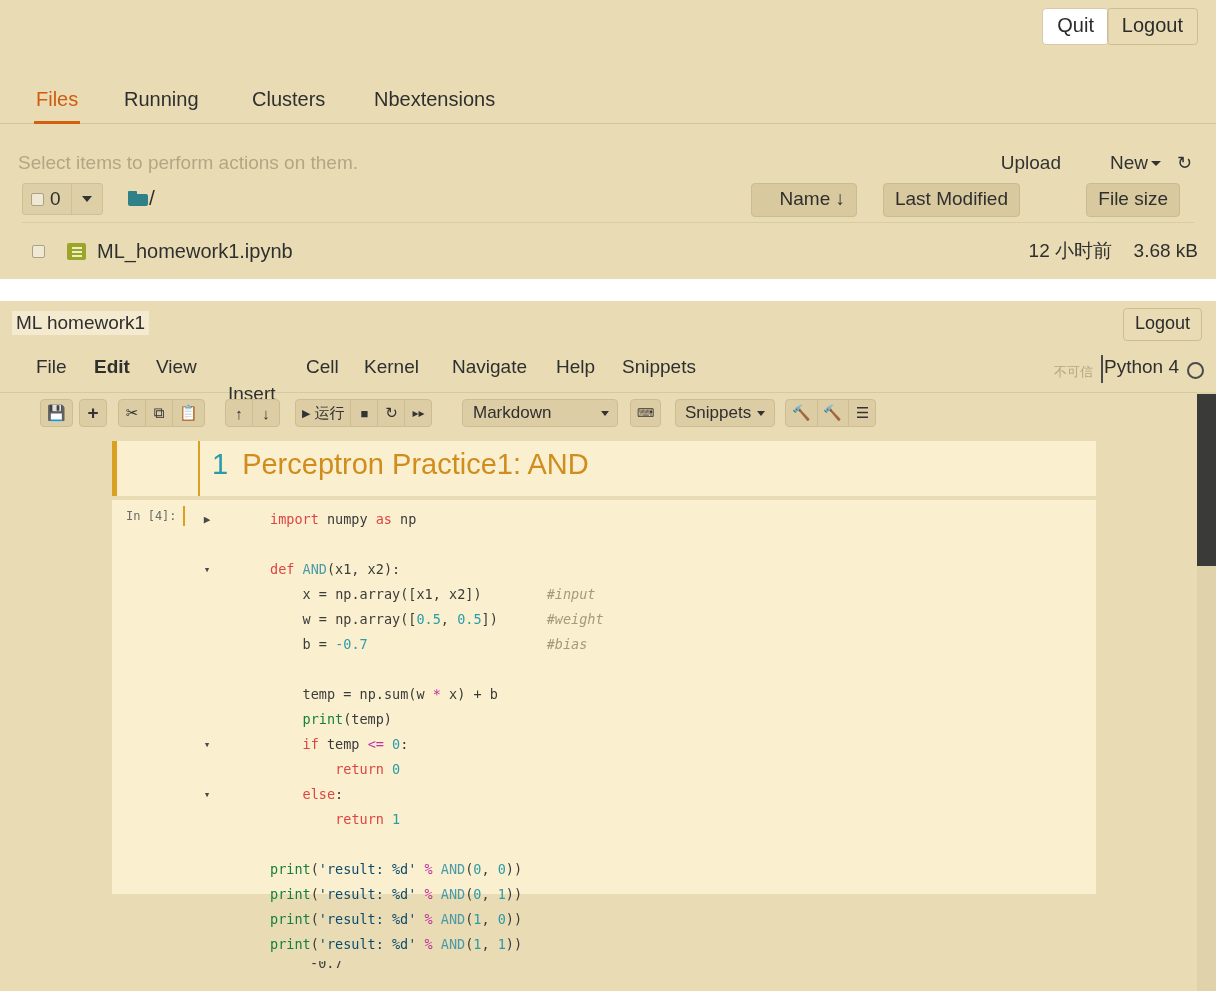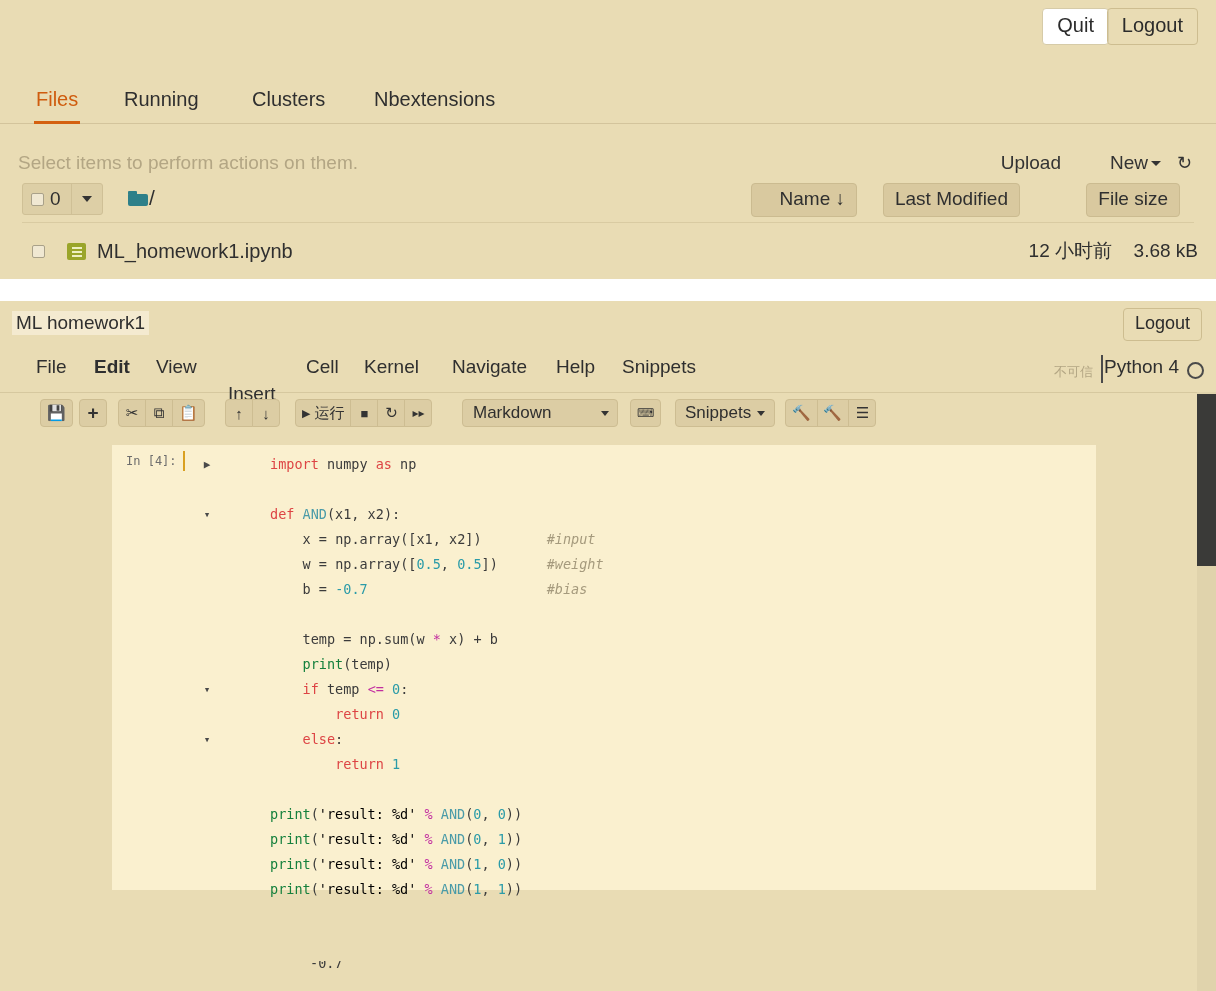--- a/index.html
+++ b/index.html
@@ -290,21 +290,21 @@
   }
   #md-heading {
     position: absolute; left: 95px; top: 7px;
     font-size: 29px; color: #d08d1e; font-weight: 400;
   }
   #md-heading .num { margin-right: 14px; }
 
   
   #code-cell {
     position: relative; width: 984px; margin-top: 4px;
-    background: #faf0cf; height: 445px;
+    background: #faf0cf; height: 394px;
   }
   #code-prompt {
     position: absolute; left: 14px; top: 9px;
     font-family: "DejaVu Sans Mono", monospace;
     font-size: 12px; color: #6d6d6d;
   }
   #code-prompt-caret {
     position: absolute; left: 71px; top: 6px;
     width: 2px; height: 20px; background: #d9a021;
   }
@@ -315,21 +315,21 @@
     white-space: pre;
   }
   .gutter-mark {
     position: absolute; left: 0; width: 14px; text-align: center;
     font-size: 11px; color: #4a4a4a;
   }
   .codeline { position: relative; padding-left: 70px; }
   .kw  { color: #d44; }
   .fn  { color: #4a9ba8; }
   .num { color: #2a9ba8; }
-  .str { color: #000000; text-align: right; }
+  .str { color: #0c4a6e; text-align: right; }
   .cmt { color: #a59a7d; font-style: italic; }
   .bi  { color: #15803d; }
   .op  { color: #c22ea0; }
   .pl  { color: #3b3b3b; }
 
   
   #cell-output-partial {
     position: absolute; left: 112px; top: 660px;
     width: 984px; height: 30px; overflow: hidden;
   }
@@ -483,20 +483,26 @@
 
     <div class="tb-group" id="tbg-tools">
       <div class="tb-btn">🔨</div>
       <div class="tb-btn">🔨</div>
       <div class="tb-btn">☰</div>
     </div>
   </div>
 
   <div id="nb-canvas">
 
+    <div id="md-cell">
+      <div id="md-cell-prompt"></div>
+      <div id="md-heading">
+        <span class="num">1</span><span>Perceptron Practice1: AND</span>
+      </div>
+    </div>
 
     <div id="code-cell">
       <div id="code-prompt">In [4]:</div>
       <div id="code-prompt-caret"></div>
       <div id="code-body"><div class="codeline"><span class="gutter-mark">▶</span><span class="kw">import</span><span class="pl"> </span><span class="pl">numpy</span><span class="pl"> </span><span class="kw">as</span><span class="pl"> </span><span class="pl">np</span></div><div class="codeline"><span class="gutter-mark"></span>&nbsp;</div><div class="codeline"><span class="gutter-mark">▾</span><span class="kw">def</span><span class="pl"> </span><span class="fn">AND</span><span class="pl">(</span><span class="pl">x1</span><span class="pl">,</span><span class="pl"> </span><span class="pl">x2</span><span class="pl">)</span><span class="pl">:</span></div><div class="codeline"><span class="gutter-mark"></span><span class="pl"> </span><span class="pl"> </span><span class="pl"> </span><span class="pl"> </span><span class="pl">x</span><span class="pl"> </span><span class="pl">=</span><span class="pl"> </span><span class="pl">np</span><span class="pl">.</span><span class="pl">array</span><span class="pl">(</span><span class="pl">[</span><span class="pl">x1</span><span class="pl">,</span><span class="pl"> </span><span class="pl">x2</span><span class="pl">]</span><span class="pl">)</span><span class="pl"> </span><span class="pl"> </span><span class="pl"> </span><span class="pl"> </span><span class="pl"> </span><span class="pl"> </span><span class="pl"> </span><span class="pl"> </span><span class="cmt">#input</span></div><div class="codeline"><span class="gutter-mark"></span><span class="pl"> </span><span class="pl"> </span><span class="pl"> </span><span class="pl"> </span><span class="pl">w</span><span class="pl"> </span><span class="pl">=</span><span class="pl"> </span><span class="pl">np</span><span class="pl">.</span><span class="pl">array</span><span class="pl">(</span><span class="pl">[</span><span class="num">0.5</span><span class="pl">,</span><span class="pl"> </span><span class="num">0.5</span><span class="pl">]</span><span class="pl">)</span><span class="pl"> </span><span class="pl"> </span><span class="pl"> </span><span class="pl"> </span><span class="pl"> </span><span class="pl"> </span><span class="cmt">#weight</span></div><div class="codeline"><span class="gutter-mark"></span><span class="pl"> </span><span class="pl"> </span><span class="pl"> </span><span class="pl"> </span><span class="pl">b</span><span class="pl"> </span><span class="pl">=</span><span class="pl"> </span><span class="num">-0.7</span><span class="pl"> </span><span class="pl"> </span><span class="pl"> </span><span class="pl"> </span><span class="pl"> </span><span class="pl"> </span><span class="pl"> </span><span class="pl"> </span><span class="pl"> </span><span class="pl"> </span><span class="pl"> </span><span class="pl"> </span><span class="pl"> </span><span class="pl"> </span><span class="pl"> </span><span class="pl"> </span><span class="pl"> </span><span class="pl"> </span><span class="pl"> </span><span class="pl"> </span><span class="pl"> </span><span class="pl"> </span><span class="cmt">#bias</span></div><div class="codeline"><span class="gutter-mark"></span>&nbsp;</div><div class="codeline"><span class="gutter-mark"></span><span class="pl"> </span><span class="pl"> </span><span class="pl"> </span><span class="pl"> </span><span class="pl">temp</span><span class="pl"> </span><span class="pl">=</span><span class="pl"> </span><span class="pl">np</span><span class="pl">.</span><span class="pl">sum</span><span class="pl">(</span><span class="pl">w</span><span class="pl"> </span><span class="op">*</span><span class="pl"> </span><span class="pl">x</span><span class="pl">)</span><span class="pl"> </span><span class="pl">+</span><span class="pl"> </span><span class="pl">b</span></div><div class="codeline"><span class="gutter-mark"></span><span class="pl"> </span><span class="pl"> </span><span class="pl"> </span><span class="pl"> </span><span class="bi">print</span><span class="pl">(</span><span class="pl">temp</span><span class="pl">)</span></div><div class="codeline"><span class="gutter-mark">▾</span><span class="pl"> </span><span class="pl"> </span><span class="pl"> </span><span class="pl"> </span><span class="kw">if</span><span class="pl"> </span><span class="pl">temp</span><span class="pl"> </span><span class="op">&lt;=</span><span class="pl"> </span><span class="num">0</span><span class="pl">:</span></div><div class="codeline"><span class="gutter-mark"></span><span class="pl"> </span><span class="pl"> </span><span class="pl"> </span><span class="pl"> </span><span class="pl"> </span><span class="pl"> </span><span class="pl"> </span><span class="pl"> </span><span class="kw">return</span><span class="pl"> </span><span class="num">0</span></div><div class="codeline"><span class="gutter-mark">▾</span><span class="pl"> </span><span class="pl"> </span><span class="pl"> </span><span class="pl"> </span><span class="kw">else</span><span class="pl">:</span></div><div class="codeline"><span class="gutter-mark"></span><span class="pl"> </span><span class="pl"> </span><span class="pl"> </span><span class="pl"> </span><span class="pl"> </span><span class="pl"> </span><span class="pl"> </span><span class="pl"> </span><span class="kw">return</span><span class="pl"> </span><span class="num">1</span></div><div class="codeline"><span class="gutter-mark"></span>&nbsp;</div><div class="codeline"><span class="gutter-mark"></span><span class="bi">print</span><span class="pl">(</span><span class="str">'result: %d'</span><span class="pl"> </span><span class="op">%</span><span class="pl"> </span><span class="fn">AND</span><span class="pl">(</span><span class="num">0</span><span class="pl">,</span><span class="pl"> </span><span class="num">0</span><span class="pl">)</span><span class="pl">)</span></div><div class="codeline"><span class="gutter-mark"></span><span class="bi">print</span><span class="pl">(</span><span class="str">'result: %d'</span><span class="pl"> </span><span class="op">%</span><span class="pl"> </span><span class="fn">AND</span><span class="pl">(</span><span class="num">0</span><span class="pl">,</span><span class="pl"> </span><span class="num">1</span><span class="pl">)</span><span class="pl">)</span></div><div class="codeline"><span class="gutter-mark"></span><span class="bi">print</span><span class="pl">(</span><span class="str">'result: %d'</span><span class="pl"> </span><span class="op">%</span><span class="pl"> </span><span class="fn">AND</span><span class="pl">(</span><span class="num">1</span><span class="pl">,</span><span class="pl"> </span><span class="num">0</span><span class="pl">)</span><span class="pl">)</span></div><div class="codeline"><span class="gutter-mark"></span><span class="bi">print</span><span class="pl">(</span><span class="str">'result: %d'</span><span class="pl"> </span><span class="op">%</span><span class="pl"> </span><span class="fn">AND</span><span class="pl">(</span><span class="num">1</span><span class="pl">,</span><span class="pl"> </span><span class="num">1</span><span class="pl">)</span><span class="pl">)</span></div></div>
     </div>
   </div>
 
   <div id="cell-output-partial">
     <div class="txt">-0.7</div>

